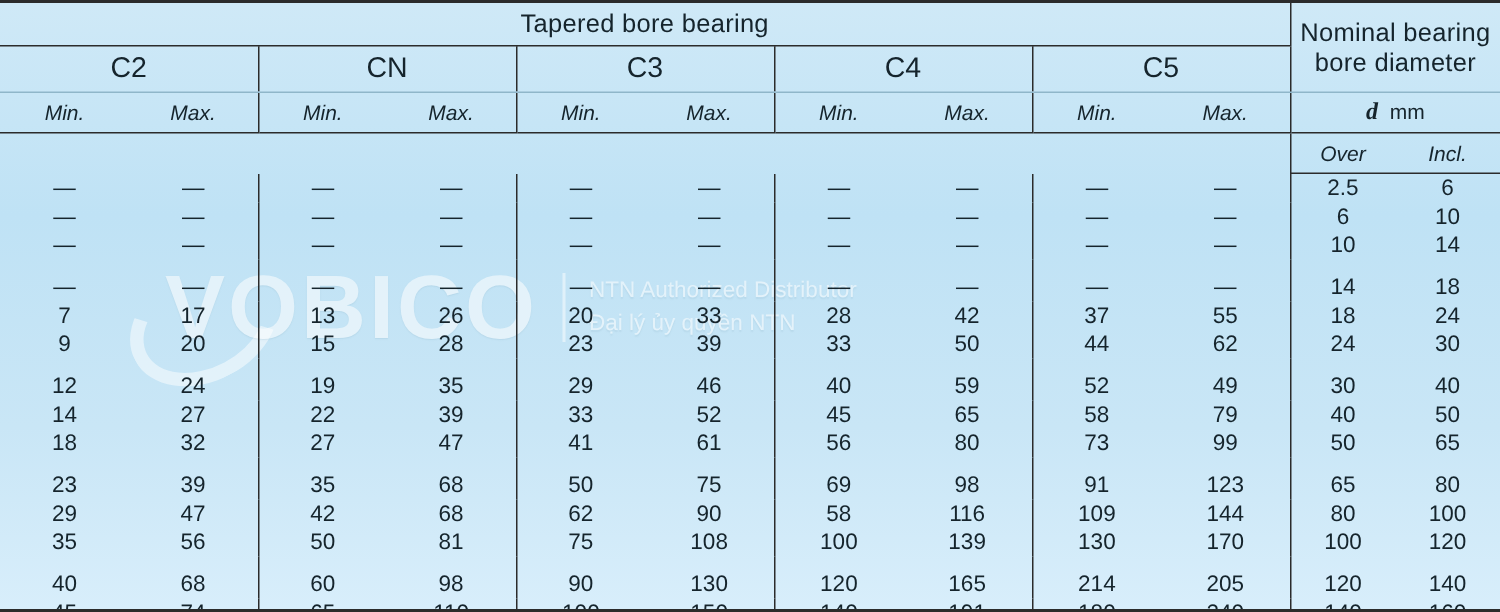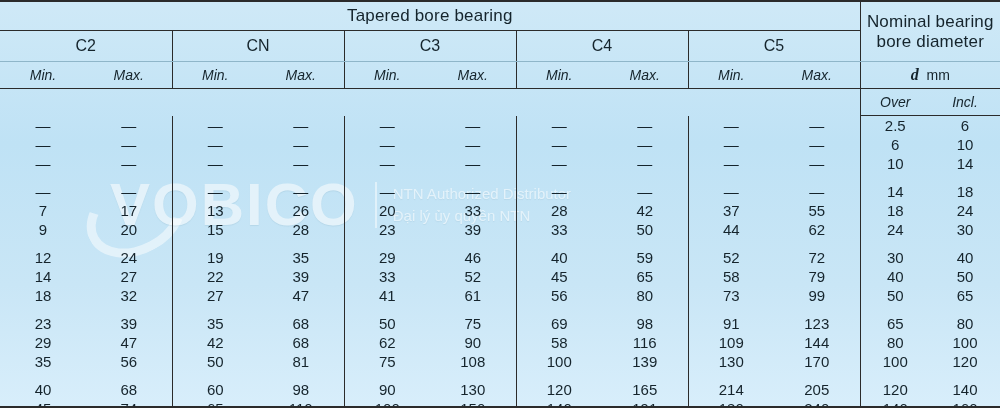--- a/index.html
+++ b/index.html
@@ -42,21 +42,21 @@
     font-size: 17px;
     font-weight: bold;
     height: 28px;
     border-bottom: 1px solid #2b2b2b;
     letter-spacing: 0.2px;
   }
   .vsep {
     border-left: 1px solid #2b2b2b;
   }
   .clearance-head {
-    font-size: 16px;
+    font-size: 19px;
     font-weight: bold;
     height: 30px;
     border-bottom: 1px solid #8fb6c9;
   }
   .minmax-head {
     font-size: 14px;
     height: 26px;
     border-bottom: 1px solid #2b2b2b;
     font-style: italic;
   }
@@ -320,21 +320,21 @@
         <tr class="data">
           <td>12</td>
           <td>24</td>
           <td class="vsep">19</td>
           <td>35</td>
           <td class="vsep">29</td>
           <td>46</td>
           <td class="vsep">40</td>
           <td>59</td>
           <td class="vsep">52</td>
-          <td>72</td>
+          <td>49</td>
           <td class="vsep">30</td>
           <td>40</td>
         </tr>
         <tr class="data">
           <td>14</td>
           <td>27</td>
           <td class="vsep">22</td>
           <td>39</td>
           <td class="vsep">33</td>
           <td>52</td>

